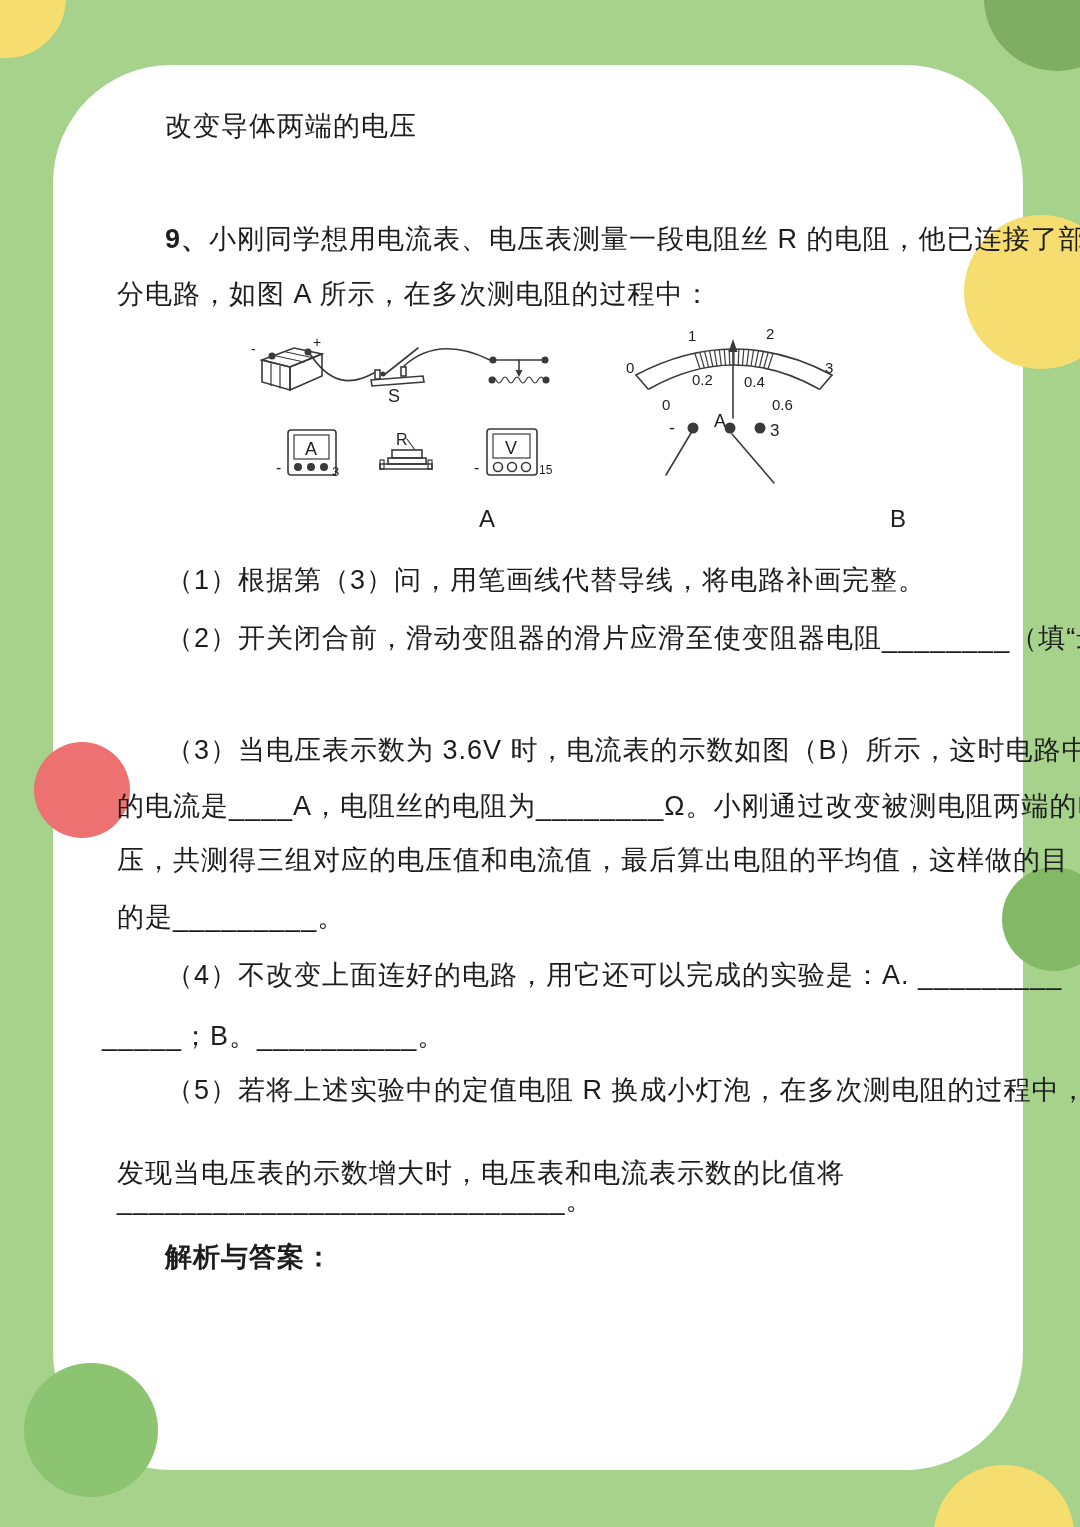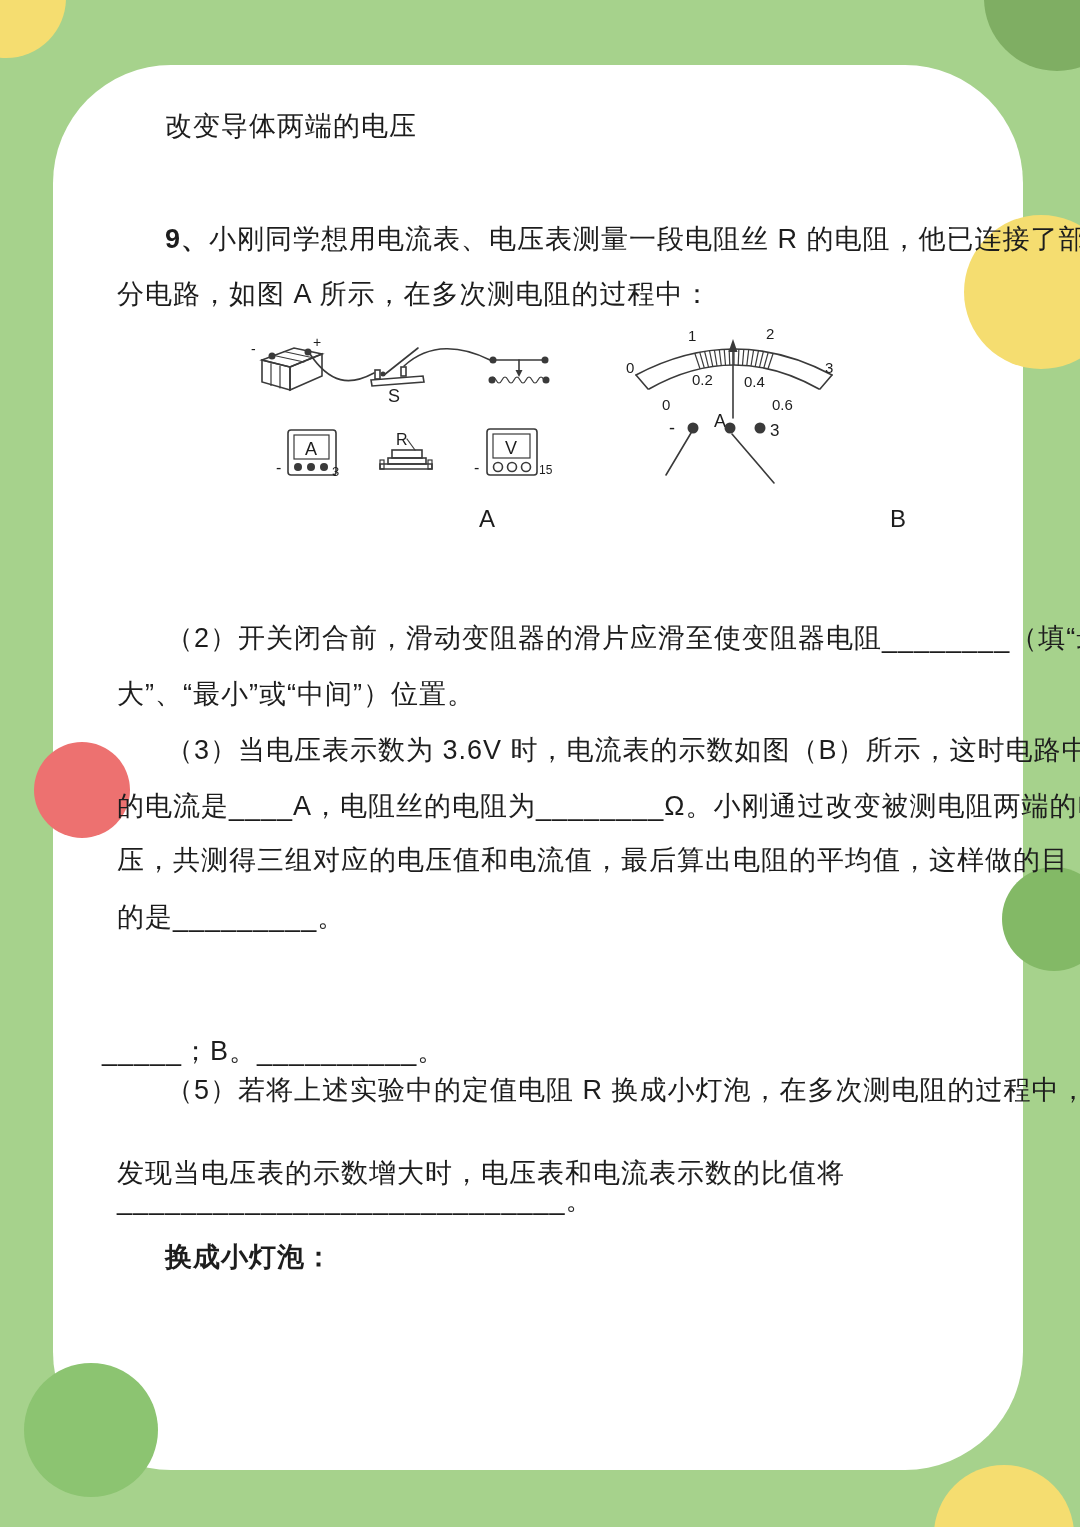--- a/index.html
+++ b/index.html
@@ -165,27 +165,28 @@
       </g>
       <g>
         <line class="st" x1="69" y1="118" x2="44" y2="160"></line>
         <line class="st" x1="110" y1="119" x2="152" y2="168"></line>
       </g>
     </svg>
 
     <div class="caption" style="left:479px;top:505px;">A</div>
     <div class="caption" style="left:890px;top:505px;">B</div>
 
+    <div class="line" style="left:166px;top:564px;">（1）根据第（3）问，用笔画线代替导线，将电路补画完整。</div>
     <div class="line" style="left:166px;top:622px;">（2）开关闭合前，滑动变阻器的滑片应滑至使变阻器电阻________（填“最</div>
-    <div class="line" style="left:117px;top:678px;">大”、“最小”或“中间”）位置。</div>
     <div class="line" style="left:166px;top:734px;">（3）当电压表示数为 3.6V 时，电流表的示数如图（B）所示，这时电路中</div>
     <div class="line" style="left:117px;top:790px;">的电流是____A，电阻丝的电阻为________Ω。小刚通过改变被测电阻两端的电</div>
     <div class="line" style="left:117px;top:844px;">压，共测得三组对应的电压值和电流值，最后算出电阻的平均值，这样做的目</div>
     <div class="line" style="left:117px;top:901px;">的是_________。</div>
-    <div class="line" style="left:102px;top:1020px;margin-top:15px;">_____；B。__________。</div>
+    <div class="line" style="left:166px;top:959px;">（4）不改变上面连好的电路，用它还可以完成的实验是：A. _________</div>
+    <div class="line" style="left:102px;top:1020px;">_____；B。__________。</div>
     <div class="line" style="left:166px;top:1074px;">（5）若将上述实验中的定值电阻 R 换成小灯泡，在多次测电阻的过程中，</div>
     <div class="line" style="left:117px;top:1121px;margin-top:36px;">发现当电压表的示数增大时，电压表和电流表示数的比值将</div>
     <div class="line" style="left:117px;top:1184px;">____________________________。</div>
 
-    <div class="line footer" style="left:165px;top:1241px;">换成小灯泡：</div>
+    <div class="line footer" style="left:165px;top:1241px;">解析与答案：</div>
 
   </div>
 </div>
 
 </body></html>

